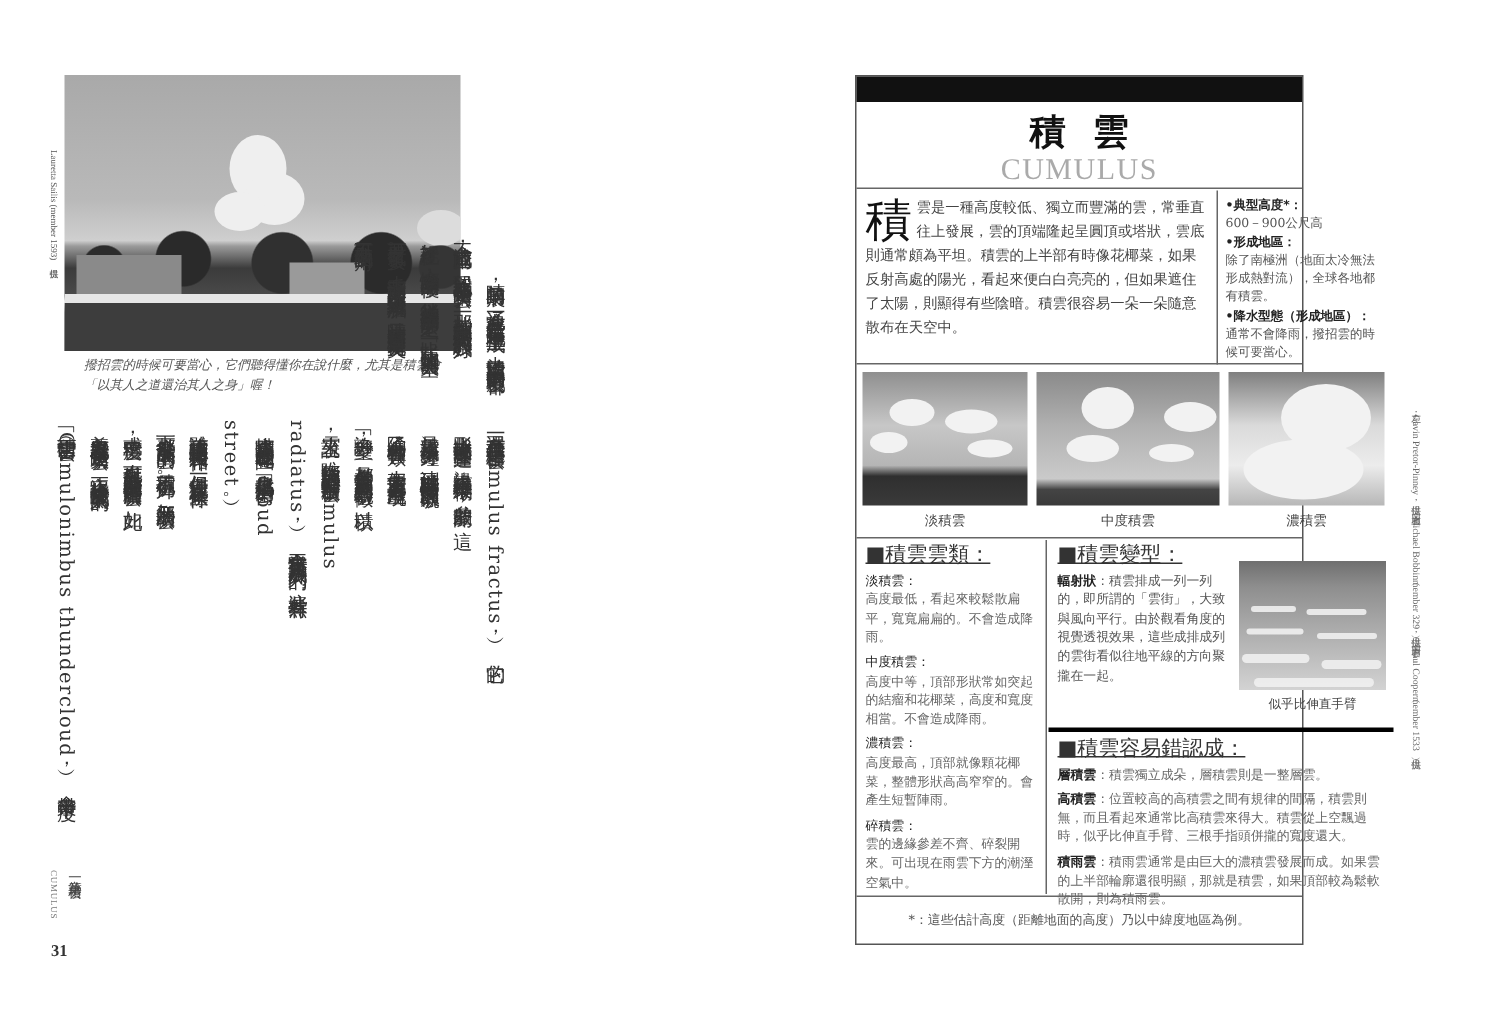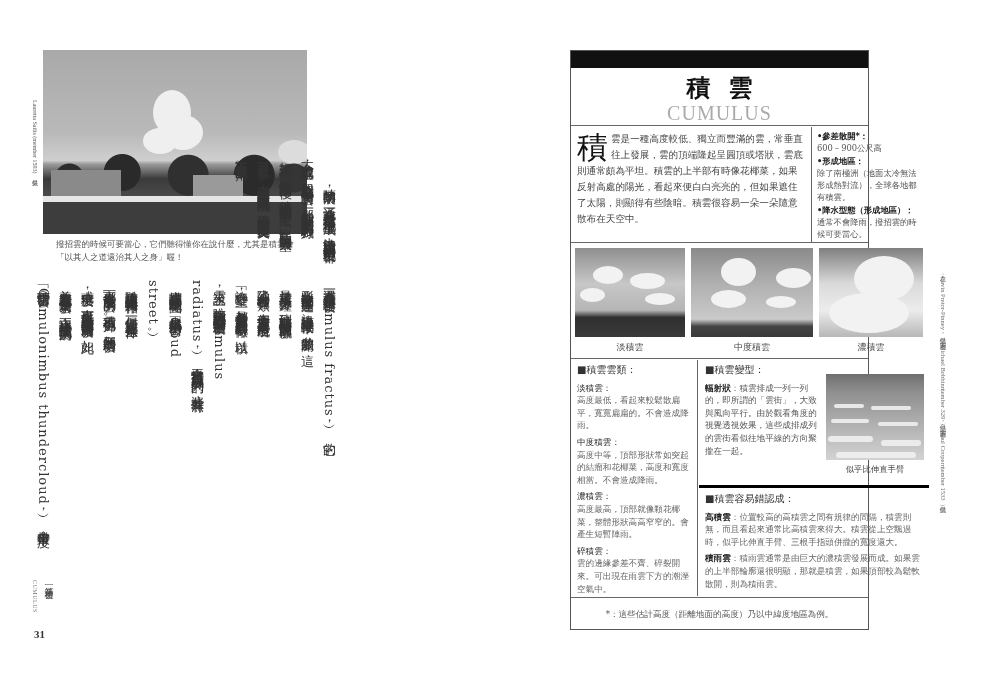--- a/index.html
+++ b/index.html
@@ -24,21 +24,21 @@
   .photo-main .house2 { position: absolute; left: 150px; top: 125px; width: 50px; height: 22px; background: #9a9a9a; }
   .photo-main .beach { position: absolute; left: 0; top: 146px; width: 100%; height: 6px; background: #e6e6e6; }
   .photo-main .sea { position: absolute; left: 0; top: 152px; width: 100%; height: 32px; background: #3d3d3d; }
 
   .photo-credit-left {
     position: absolute; left: 25px; top: 100px; height: 170px; width: 14px;
     writing-mode: vertical-rl; font-size: 6px; color: #555; font-family: "Liberation Serif", serif;
   }
   .photo-caption {
     position: absolute; left: 56px; top: 238px; width: 250px;
-    font-size: 8.5px; line-height: 13px; color: #555; font-family: "DejaVu Sans", sans-serif;
+    font-size: 8.5px; line-height: 13px; color: #555; font-family: "DejaVu Sans", sans-serif; font-style: italic;
   }
 
   .vertical-body {
     position: absolute; top: 152px; right: 160px; height: 420px;
     writing-mode: vertical-rl; font-size: 13px; line-height: 22px; letter-spacing: 1px; color: #333;
   }
   .vertical-body p { text-indent: 0; }
   .vertical-body .indent { text-indent: 2em; }
 
   .vertical-lower {
@@ -72,21 +72,21 @@
 
   .photos-row { position: absolute; left: 0; top: 193px; width: 100%; height: 115px; border-bottom: 1px solid #666; }
   .cloud-photo { position: absolute; top: 4px; height: 89px; overflow: hidden; }
   .cloud-photo.p1 { left: 4px; width: 110px; background: linear-gradient(to bottom, #8f8f8f 0%, #c7c7c7 40%, #b5b5b5 70%, #2f2f2f 78%, #3a3a3a 100%); }
   .cloud-photo.p2 { left: 120px; width: 122px; background: linear-gradient(to bottom, #8a8a8a 0%, #b0b0b0 40%, #cacaca 80%, #444 88%, #3a3a3a 100%); }
   .cloud-photo.p3 { left: 248px; width: 104px; background: linear-gradient(to bottom, #7f7f7f 0%, #dadada 40%, #ececec 70%, #b7b7b7 100%); }
   .cloud-photo .blob { position: absolute; border-radius: 50%; background: #f2f2f2; }
   .photo-label { position: absolute; top: 97px; font-size: 9px; color: #444; text-align: center; }
 
   .types-col { position: absolute; left: 0; top: 309px; width: 127px; height: 236px; border-right: 1px solid #666; padding: 4px 6px; font-size: 8.6px; line-height: 12.6px; color: #555; }
-  .section-head { font-size: 10px; color: #333; margin-bottom: 5px; font-family: "DejaVu Sans", sans-serif; }
+  .section-head { font-size: 14px; color: #333; text-decoration: underline; margin-bottom: 5px; font-family: "DejaVu Sans", sans-serif; }
   .type-name { font-weight: normal; color: #222; font-family: "DejaVu Sans", sans-serif; margin-top: 4px; }
   .type-desc { color: #666; }
 
   .variant-box { position: absolute; left: 128px; top: 309px; width: 230px; height: 128px; border-bottom: 3px solid #000000; }
   .variant-text { position: absolute; left: 6px; top: 4px; width: 120px; font-size: 8.6px; line-height: 12.6px; color: #555; }
   .variant-photo { position: absolute; left: 127px; top: 14px; width: 98px; height: 86px;
     background: linear-gradient(to bottom, #6f6f6f 0%, #8e8e8e 20%, #a9a9a9 50%, #d3d3d3 100%); overflow: hidden; }
   .variant-photo .streak { position: absolute; height: 4px; border-radius: 3px; background: #f0f0f0; opacity: 0.9; }
   .variant-caption { position: absolute; left: 127px; top: 104px; width: 98px; text-align: center; font-size: 8.4px; color: #444; }
 
@@ -160,21 +160,21 @@
       <div class="card-title">積雲</div>
       <div class="card-subtitle">CUMULUS</div>
     </div>
 
     <div class="intro-row">
       <div class="intro-text">
         <span class="dropcap">積</span>
         <span>雲是一種高度較低、獨立而豐滿的雲，常垂直往上發展，雲的頂端隆起呈圓頂或塔狀，雲底則通常頗為平坦。積雲的上半部有時像花椰菜，如果反射高處的陽光，看起來便白白亮亮的，但如果遮住了太陽，則顯得有些陰暗。積雲很容易一朵一朵隨意散布在天空中。</span>
       </div>
       <div class="intro-facts">
-        <div class="fact-label">•參差散開*：</div>
+        <div class="fact-label">•典型高度*：</div>
         <div>600－900公尺高</div>
         <div class="fact-label">•形成地區：</div>
         <div>除了南極洲（地面太冷無法形成熱對流），全球各地都有積雲。</div>
         <div class="fact-label">•降水型態（形成地區）：</div>
         <div>通常不會降雨，撥招雲的時候可要當心。</div>
       </div>
     </div>
 
     <div class="photos-row">
       <div class="cloud-photo p1">
@@ -223,20 +223,23 @@
         <div class="streak" style="left:2px;top:62px;width:45px;height:6px;"></div>
         <div class="streak" style="left:55px;top:66px;width:40px;height:6px;"></div>
         <div class="streak" style="left:10px;top:78px;width:80px;height:6px;"></div>
       </div>
       <div class="variant-caption">似乎比伸直手臂</div>
     </div>
 
     <div class="confuse-box">
       <div class="section-head">■積雲容易錯認成：</div>
       <div class="confuse-item">
+        <span class="term">層積雲</span><span>：積雲獨立成朵，層積雲則是一整層雲。</span>
+      </div>
+      <div class="confuse-item">
         <span class="term">高積雲</span><span>：位置較高的高積雲之間有規律的間隔，積雲則無，而且看起來通常比高積雲來得大。積雲從上空飄過時，似乎比伸直手臂、三根手指頭併攏的寬度還大。</span>
       </div>
       <div class="confuse-item">
         <span class="term">積雨雲</span><span>：積雨雲通常是由巨大的濃積雲發展而成。如果雲的上半部輪廓還很明顯，那就是積雲，如果頂部較為鬆軟散開，則為積雨雲。</span>
       </div>
     </div>
 
     <div class="footnote-row">*：這些估計高度（距離地面的高度）乃以中緯度地區為例。</div>
   </div>
 

